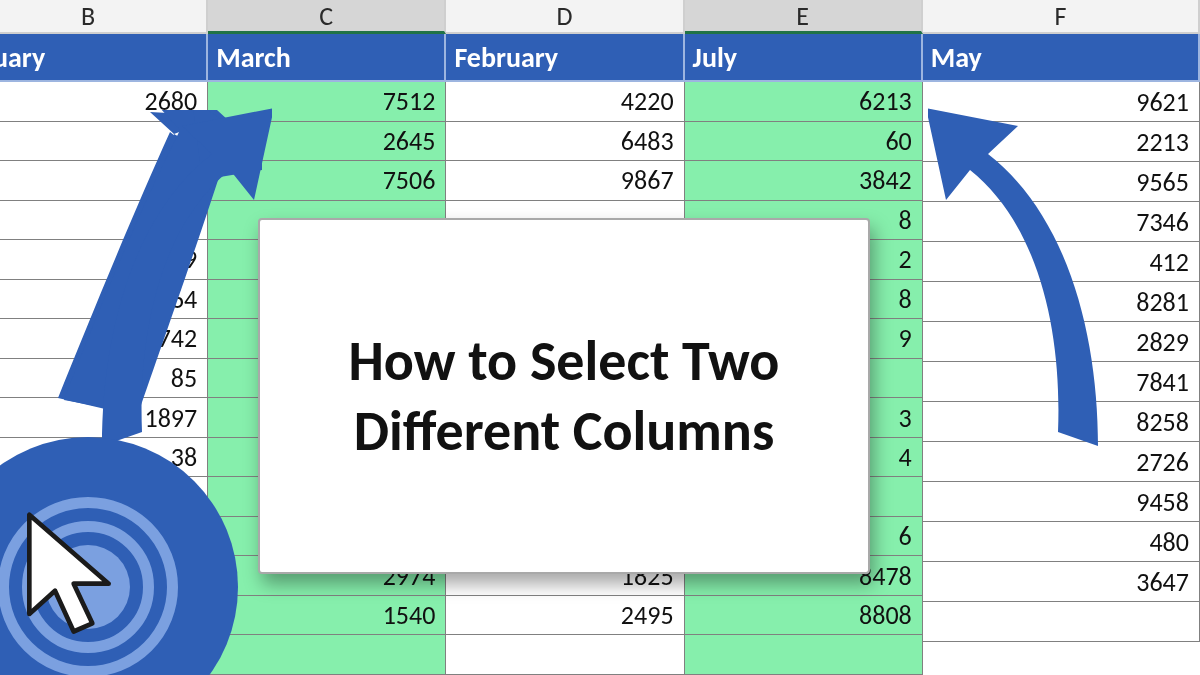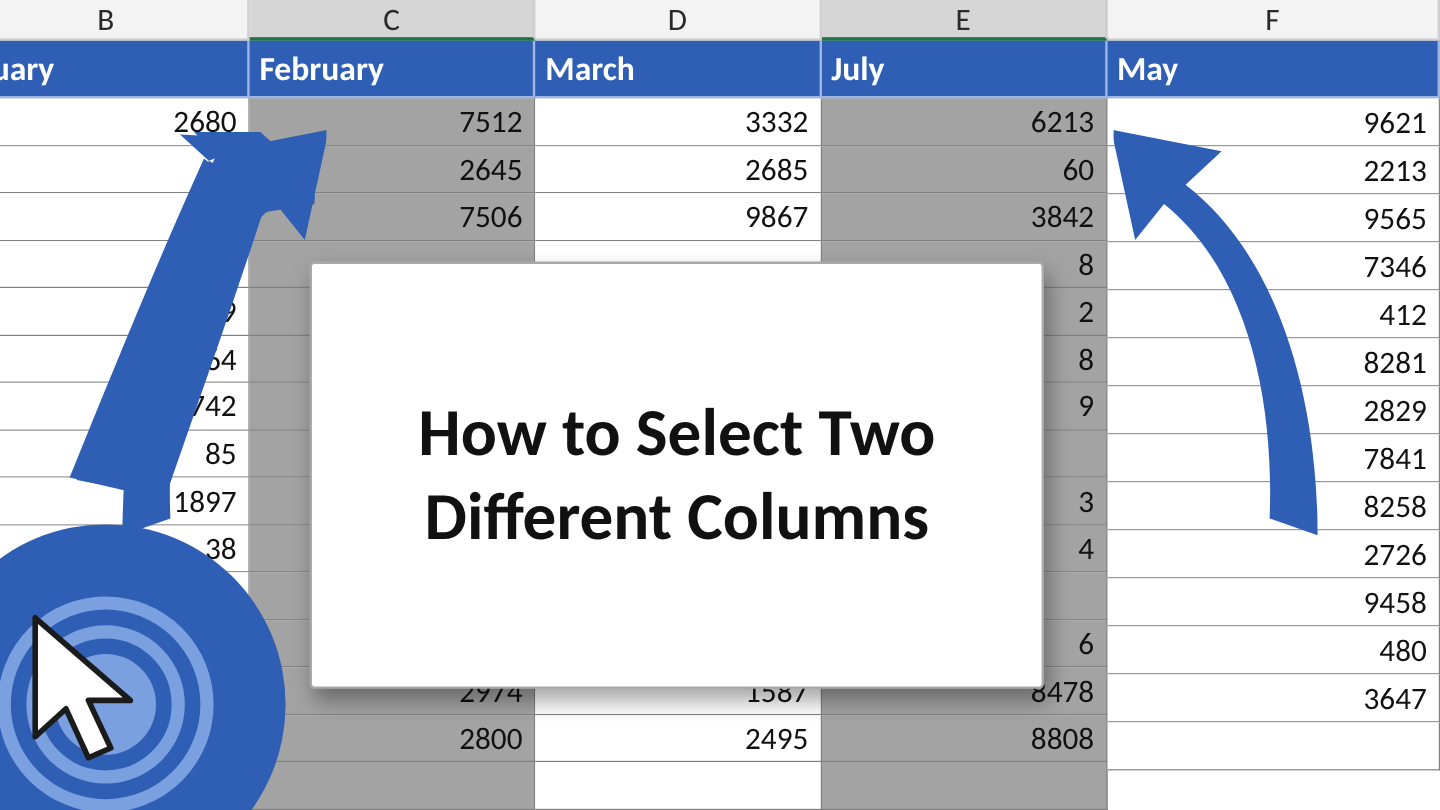--- a/index.html
+++ b/index.html
@@ -12,21 +12,21 @@
   .col-letter.sel{ background:#d6d6d6; border-bottom:3px solid #217346;}
   
   
   .month-row{ position:absolute; top:34px; left:-30px; right:0; height:48px; display:flex; background:#2f5fb5;}
   .month-cell{ border-right:2px solid #9db5e0; border-bottom:2px solid #9db5e0; font-size:28px; font-weight:700; color:#fff; display:flex; align-items:center; padding-left:8px; height:48px;}
   
   
   .grid{ position:absolute; top:82px; left:-30px; right:0; bottom:0; display:flex;}
   .col{ display:flex; flex-direction:column;}
   .cell{ height:40px; border-right:1px solid #808080; border-bottom:1px solid #808080; font-size:26px; color:#111; display:flex; align-items:center; justify-content:flex-end; padding-right:10px; background:#fff;}
-  .col.selcol .cell{ background:#a3a3a3;}
+  .col.selcol .cell{ background:#86efac;}
   .cell.first{ background:#fff !important;}
   
   
   .wB{ width:244px;}   
   .wC{ width:244px;}
   .wD{ width:244px;}
   .wE{ width:244px;}
   .wF{ width:284px;}  
   
   
@@ -53,22 +53,22 @@
   <div class="col-letters">
     <div class="col-letter wB">B</div>
     <div class="col-letter wC sel">C</div>
     <div class="col-letter wD">D</div>
     <div class="col-letter wE sel">E</div>
     <div class="col-letter wF">F</div>
   </div>
 
   <div class="month-row">
     <div class="month-cell wB">nuary</div>
+    <div class="month-cell wD">March</div>
     <div class="month-cell wC">February</div>
-    <div class="month-cell wD">March</div>
     <div class="month-cell wE">July</div>
     <div class="month-cell wF">May</div>
   </div>
 
   <div class="grid">
     <div class="col wB">
         <div class="cell first">2680</div>
         <div class="cell"></div>
         <div class="cell"></div>
         <div class="cell">710</div>
@@ -91,37 +91,37 @@
         <div class="cell"></div>
         <div class="cell"></div>
         <div class="cell"></div>
         <div class="cell"></div>
         <div class="cell"></div>
         <div class="cell"></div>
         <div class="cell"></div>
         <div class="cell"></div>
         <div class="cell"></div>
         <div class="cell">2974</div>
-        <div class="cell">2800</div>
+        <div class="cell">1540</div>
         <div class="cell"></div>
       </div>
     <div class="col wD">
-        <div class="cell">3332</div>
-        <div class="cell">2685</div>
+        <div class="cell">4220</div>
+        <div class="cell">6483</div>
         <div class="cell">9867</div>
         <div class="cell"></div>
         <div class="cell"></div>
         <div class="cell"></div>
         <div class="cell"></div>
         <div class="cell"></div>
         <div class="cell"></div>
         <div class="cell"></div>
         <div class="cell"></div>
         <div class="cell"></div>
-        <div class="cell">1587</div>
+        <div class="cell">1825</div>
         <div class="cell">2495</div>
         <div class="cell"></div>
       </div>
     <div class="col wE selcol">
         <div class="cell">6213</div>
         <div class="cell">60</div>
         <div class="cell">3842</div>
         <div class="cell">8</div>
         <div class="cell">2</div>
         <div class="cell">8</div>

